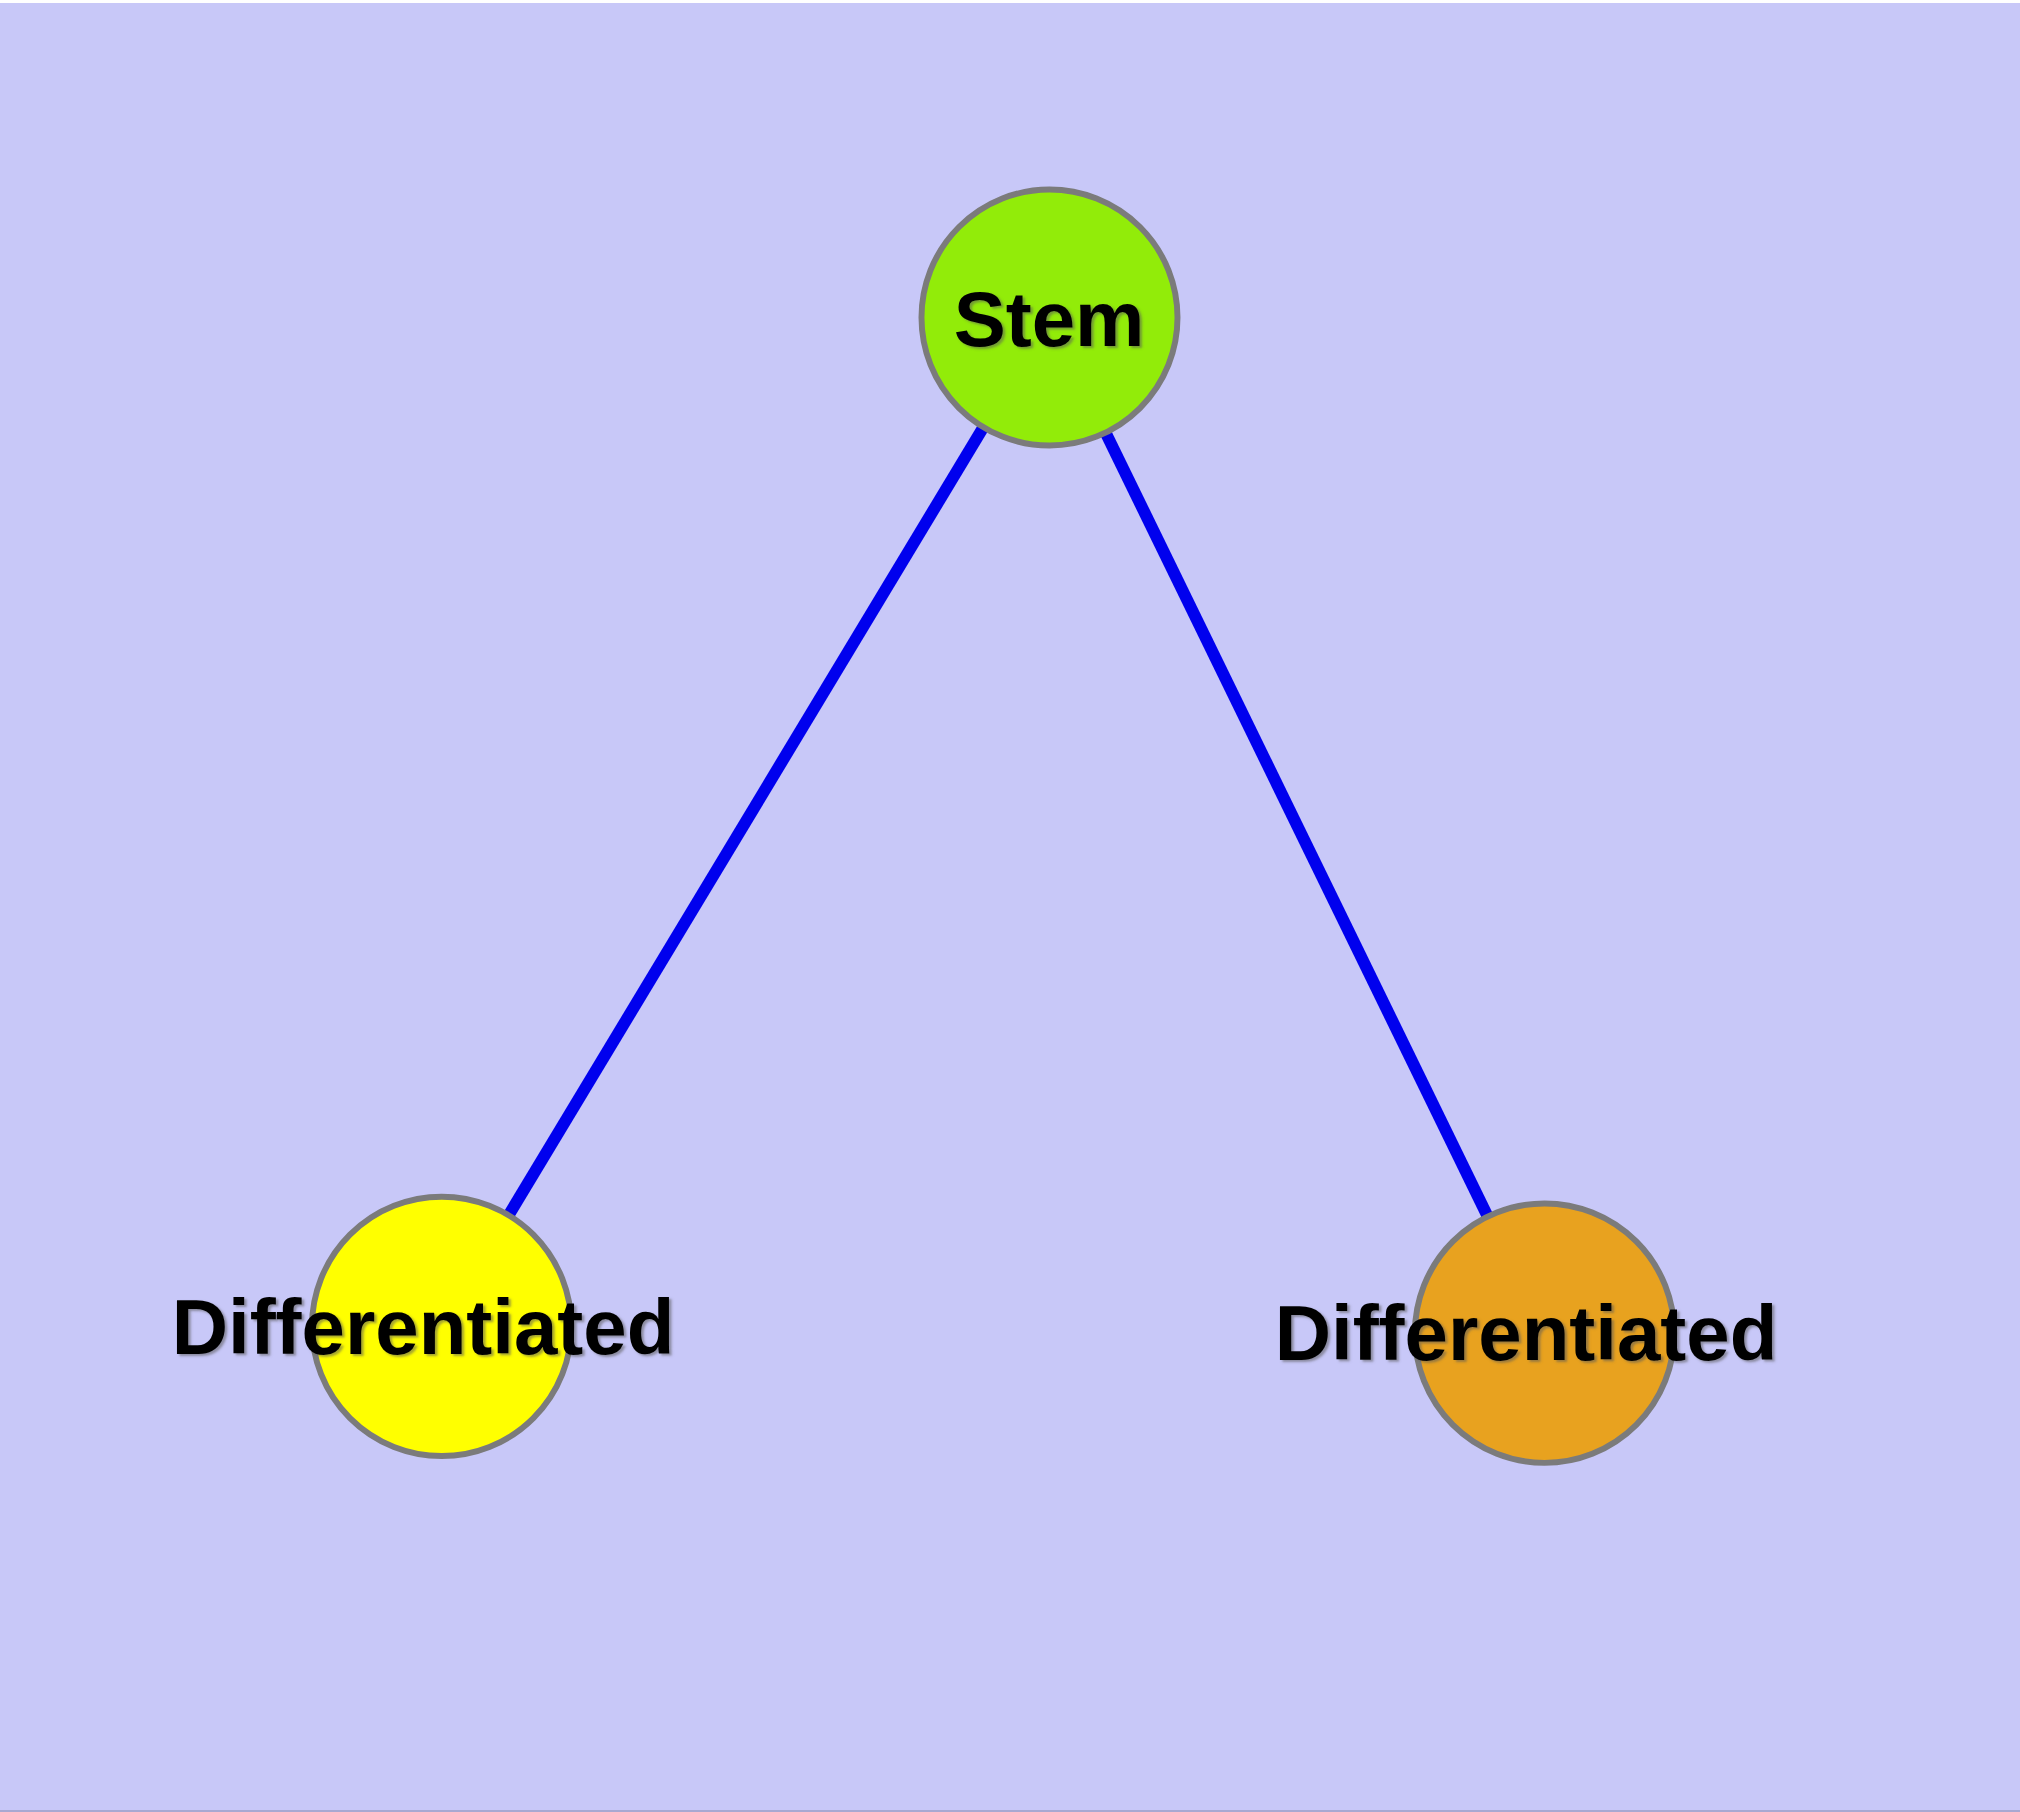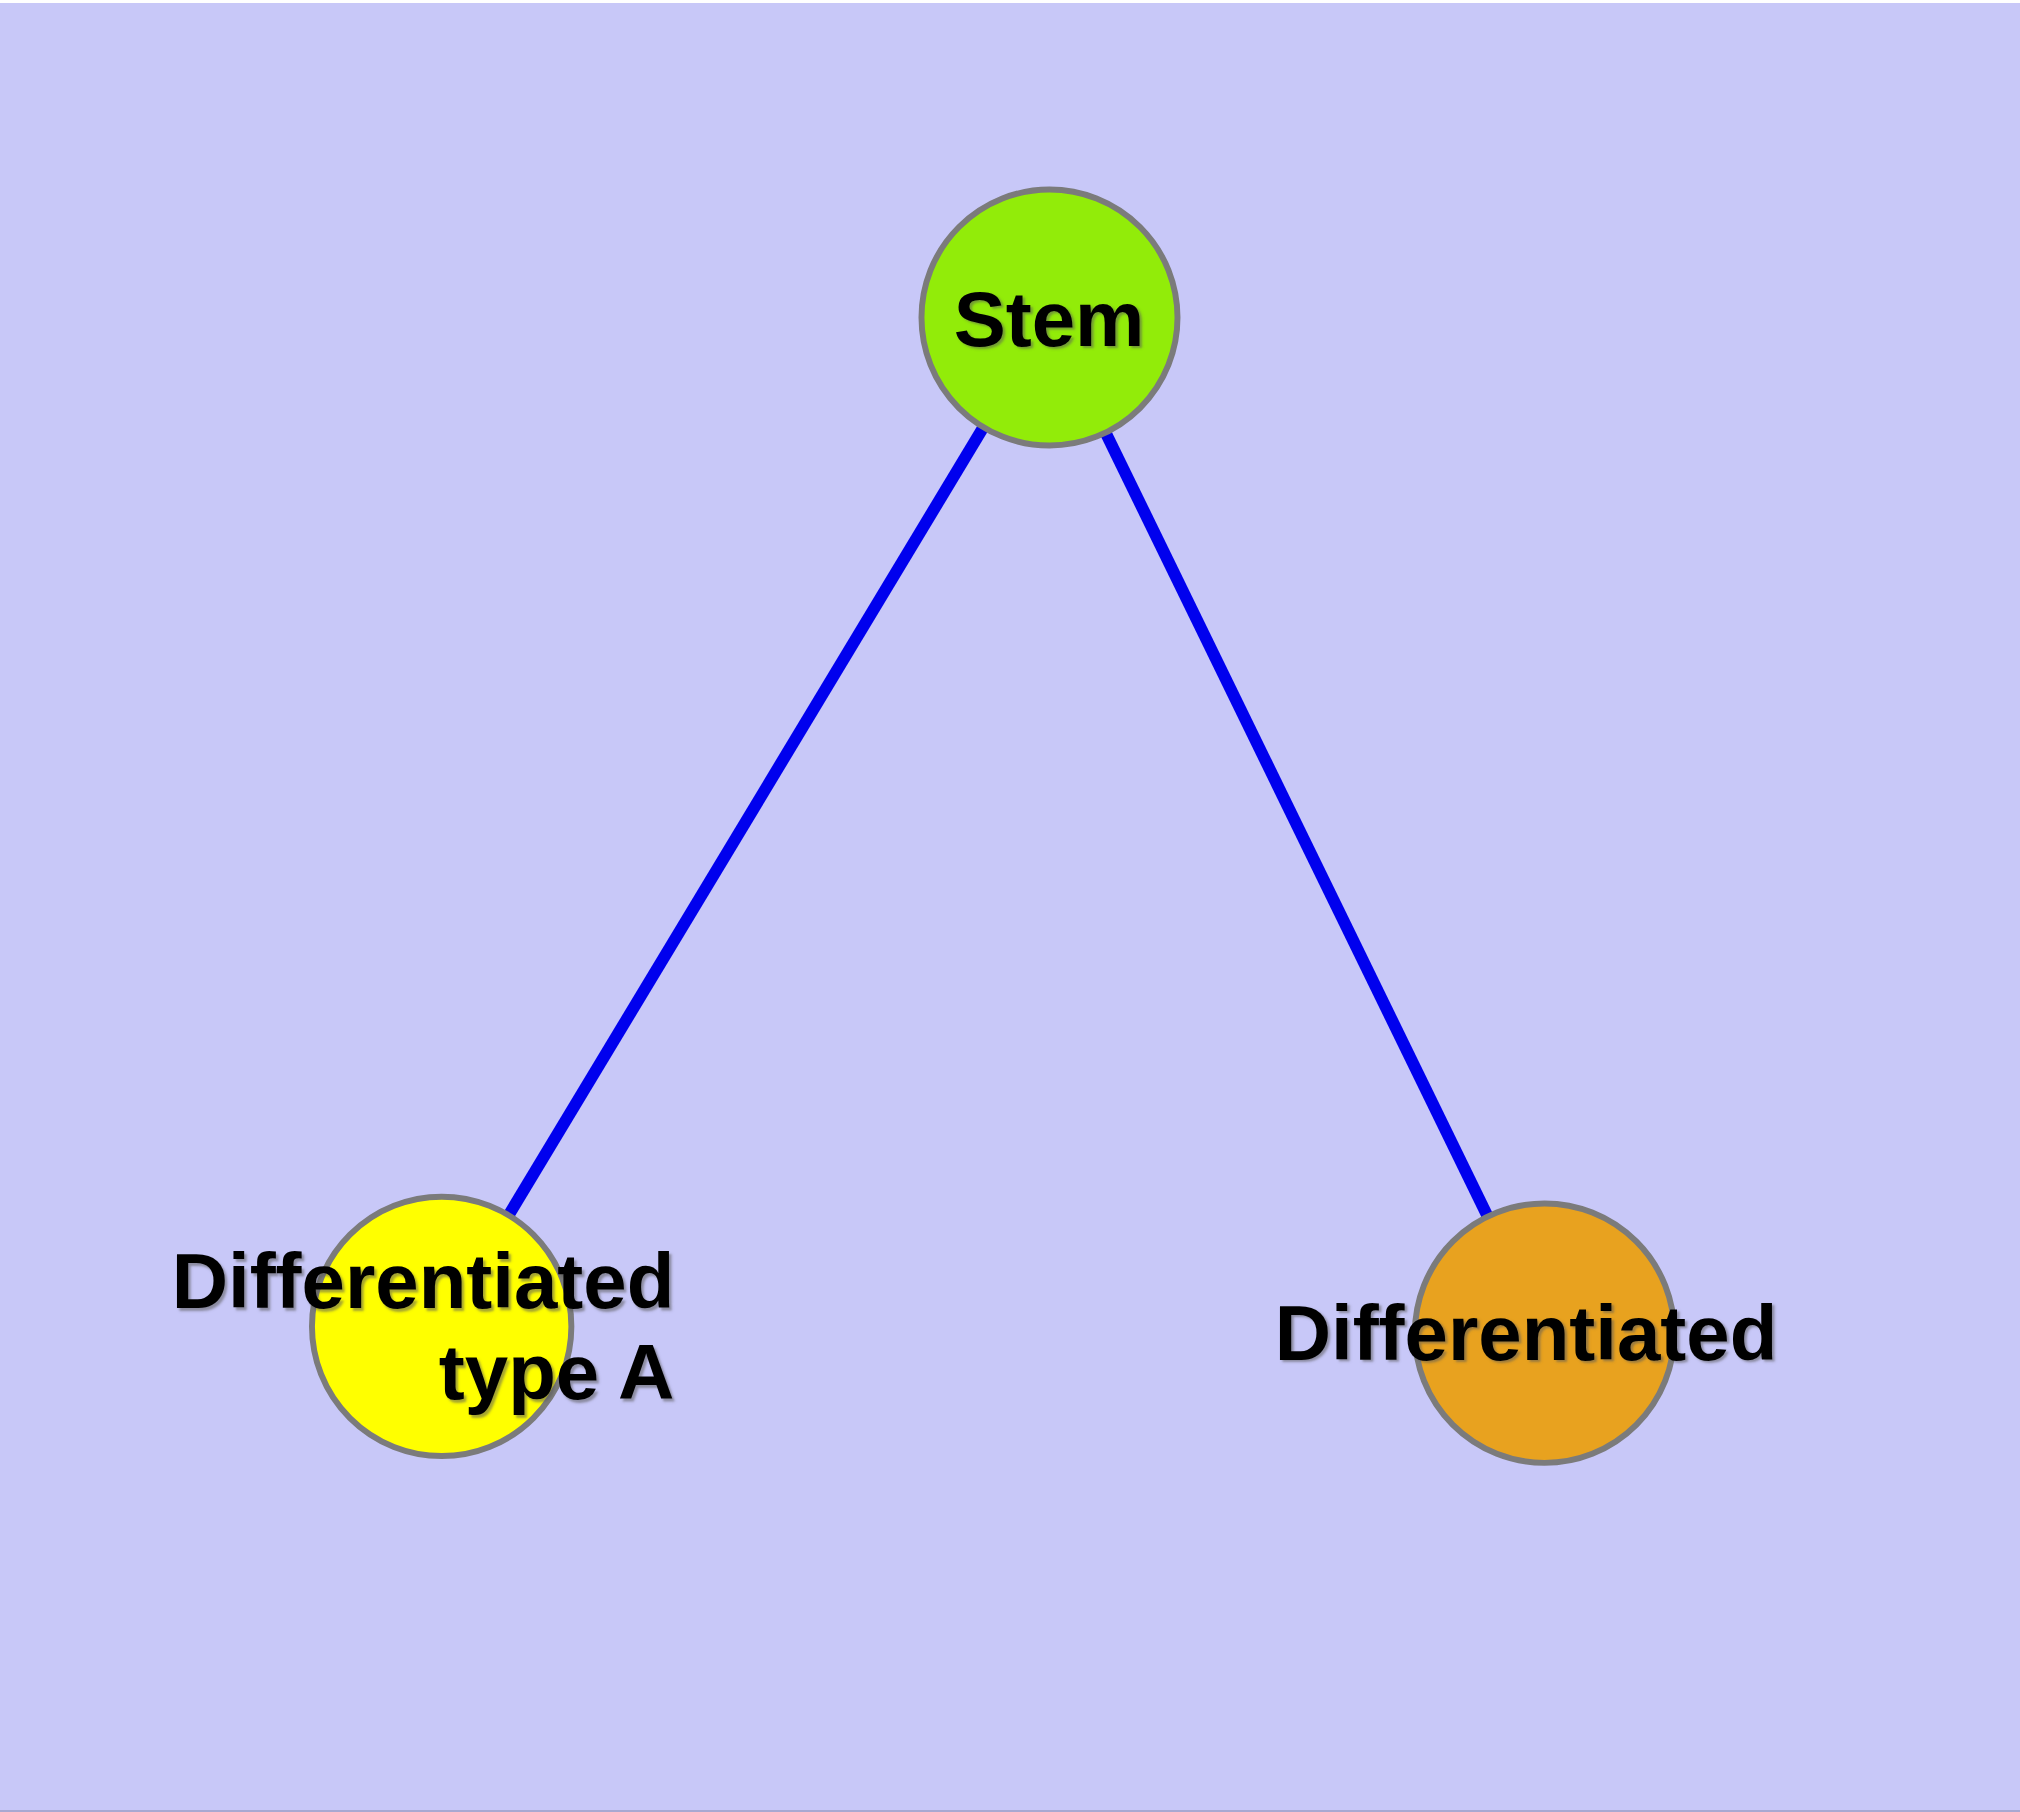--- a/index.html
+++ b/index.html
@@ -40,21 +40,21 @@
   .edge {
     stroke-width: 14px;
     fill: none;
   }
   .node-circle {
     stroke-width: 7px;
   }
   .node-label {
     position: absolute;
     transform: translate(-50%, -50%);
-    text-align: right;
+    text-align: center;
     font-weight: bold;
     font-size: 78px;
     line-height: 91px;
     white-space: nowrap;
     text-shadow: 2.5px 2.5px 2.5px rgba(90, 90, 90, 0.55);
   }
   .label-stem   { left: 1049px; top: 316px;  }
   .label-type-a { left: 423px;  top: 1324px; }
   .label-type-b { left: 1526px; top: 1330px; }
 </style>
@@ -76,21 +76,20 @@
       <circle class="node-circle" cx="521" cy="1564" r="153" fill="#FFFF00" stroke="#7B7B7B"></circle>
       <circle class="node-circle" cx="1822" cy="1572" r="153" fill="#E8A21F" stroke="#7B7B7B"></circle>
     </svg>
 
     <div class="node-label label-stem" style="color: rgb(0, 0, 0);">
       <div>Stem</div>
     </div>
 
     <div class="node-label label-type-a" style="color: rgb(0, 0, 0);">
       <div>Differentiated</div>
-      <div>type A</div>
     </div>
 
     <div class="node-label label-type-b" style="color: rgb(0, 0, 0);">
       <div>Differentiated</div>
     </div>
 
     <div class="canvas-bottom-edge"></div>
   </div>
 </div>
 

